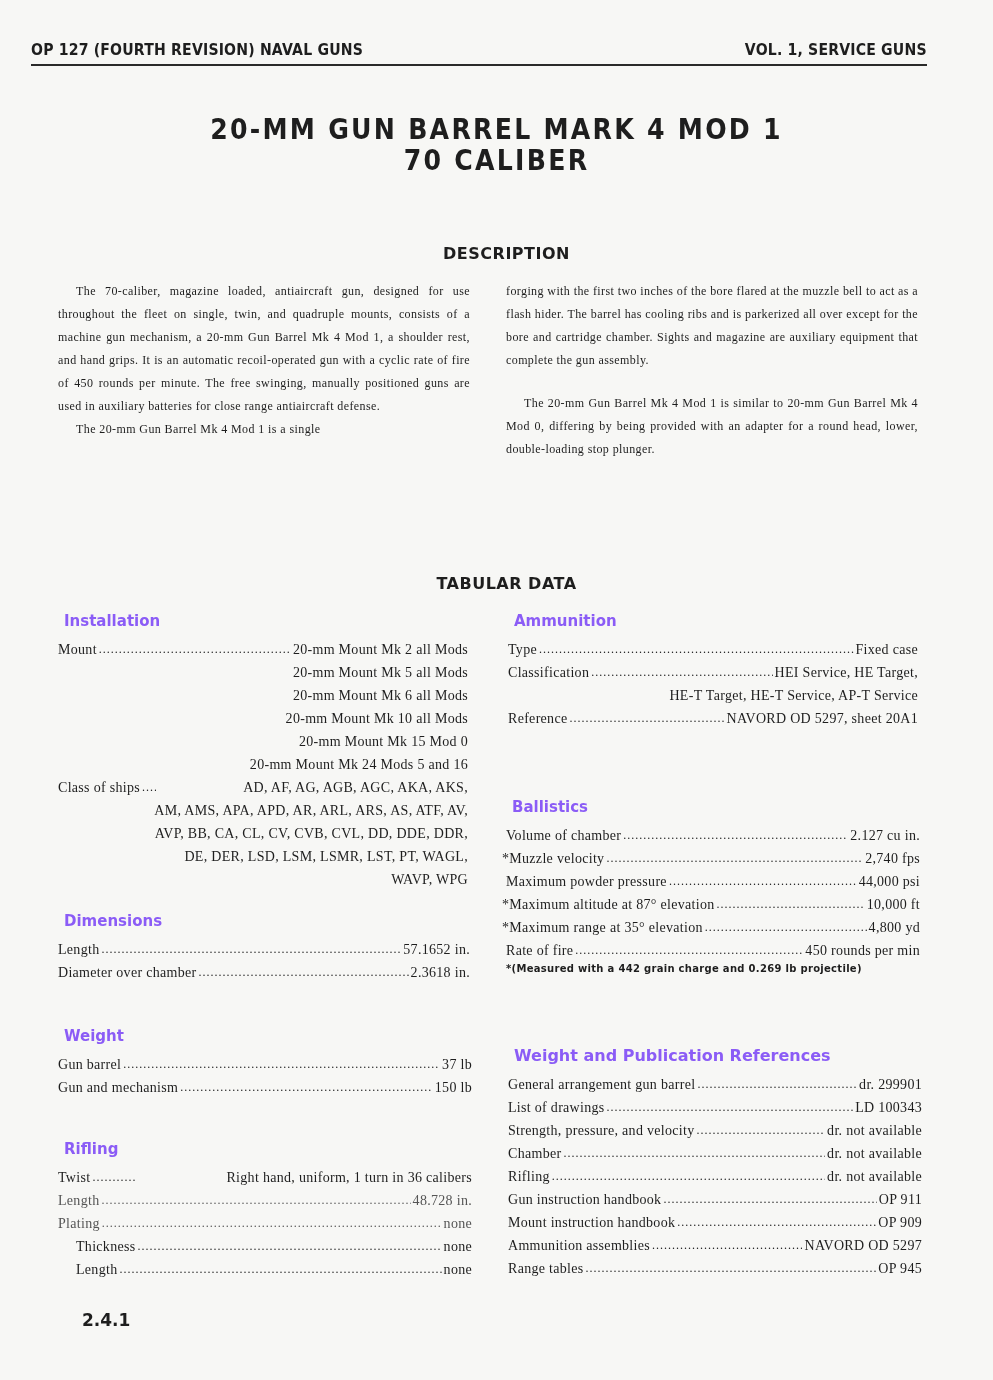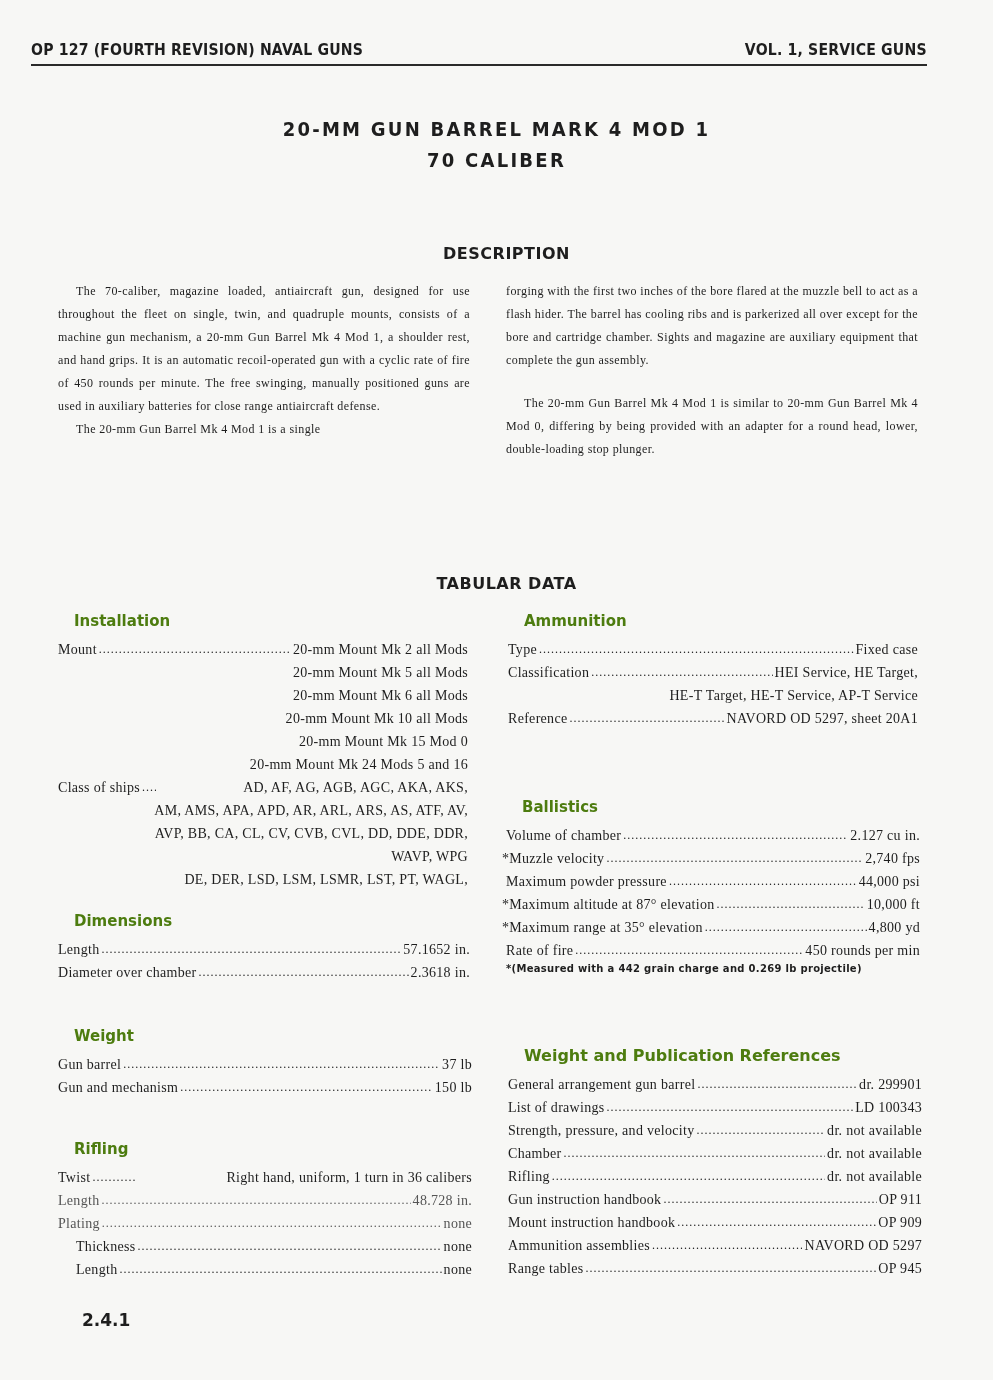--- a/index.html
+++ b/index.html
@@ -22,21 +22,21 @@
     font-weight: bold; font-size: 16px; letter-spacing: 0.2px;
     transform: scaleX(0.88);
   }
   .running-header .left { left: 0; transform-origin: left top; }
   .running-header .right { right: 0; transform-origin: right top; }
 
   .doc-title {
     position: absolute; left: 0; right: 0; top: 114px;
     text-align: center;
     font-family: "DejaVu Sans", "Liberation Sans", sans-serif;
-    font-weight: bold; font-size: 20px; letter-spacing: 2.5px;
+    font-weight: bold; font-size: 28px; letter-spacing: 2.5px;
     line-height: 31px;
   }
   .doc-title div { transform: scaleX(0.9); }
 
   .section-heading {
     position: absolute; left: 0; right: 0;
     text-align: center;
     font-family: "DejaVu Sans", "Liberation Sans", sans-serif;
     font-weight: bold; font-size: 16px; letter-spacing: 0.5px; padding-left: 20px;
   }
@@ -45,23 +45,23 @@
     position: absolute;
     font-size: 12px; line-height: 23px;
     text-align: justify;
     letter-spacing: 0.4px;
     font-family: Liberation Serif, serif;
   }
   .para p { margin: 0; text-indent: 18px; }
 
   .block { position: absolute; }
   .block h3 {
-    margin: 0 0 8px 16px;
-    font-family: "DejaVu Sans", "Liberation Sans", sans-serif;
-    font-size: 15px; font-weight: bold; color: #4d7c0f;
+    margin: 0 0 8px 6px;
+    font-family: "DejaVu Sans", "Liberation Sans", sans-serif;
+    font-size: 15px; font-weight: bold; color: #8b5cf6;
   }
   .row {
     display: flex; align-items: flex-end;
     font-size: 14px; line-height: 23px; letter-spacing: 0.3px;
   }
   .row .lbl { white-space: nowrap; }
   .row .dots {
     flex: 1; overflow: hidden; white-space: nowrap;
     margin: 0 2px; letter-spacing: 1px; font-size: 12px;
   }
@@ -125,22 +125,22 @@
   <div class="cont">20-mm Mount Mk 10 all Mods</div>
   <div class="cont">20-mm Mount Mk 15 Mod 0</div>
   <div class="cont">20-mm Mount Mk 24 Mods 5 and 16</div>
   <div class="row">
     <span class="lbl">Class of ships</span>
     <span class="dots" style="flex:0 0 14px;"></span>
     <span class="val" style="margin-left:auto">AD, AF, AG, AGB, AGC, AKA, AKS,</span>
   </div>
   <div class="cont">AM, AMS, APA, APD, AR, ARL, ARS, AS, ATF, AV,</div>
   <div class="cont">AVP, BB, CA, CL, CV, CVB, CVL, DD, DDE, DDR,</div>
+  <div class="cont">DE, DER, LSD, LSM, LSMR, LST, PT, WAGL,</div>
   <div class="cont">WAVP, WPG</div>
-  <div class="cont">DE, DER, LSD, LSM, LSMR, LST, PT, WAGL,</div>
 </div>
 
 <div class="block" style="left:58px; top:912px; width:412px;">
   <h3>Dimensions</h3>
   <div class="row">
     <span class="lbl">Length</span>
       <span class="dots"></span>
       <span class="val">57.1652 in.</span>
   </div>
   <div class="row">

